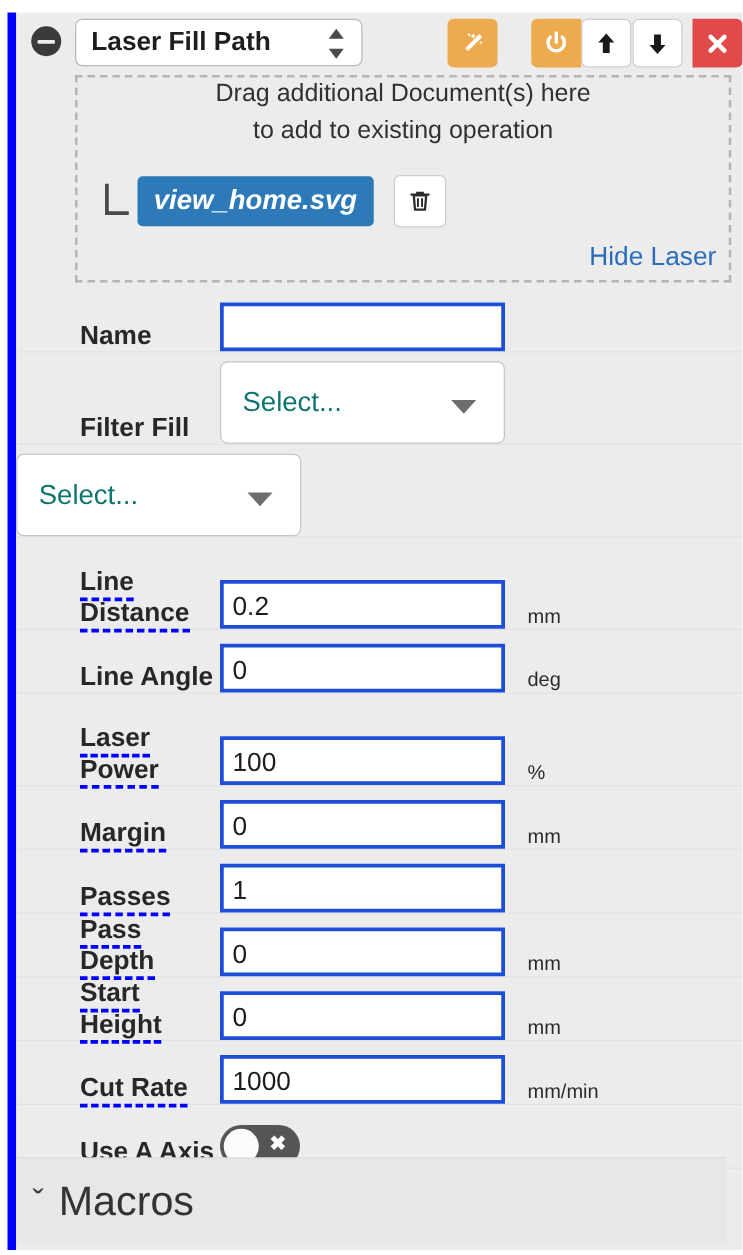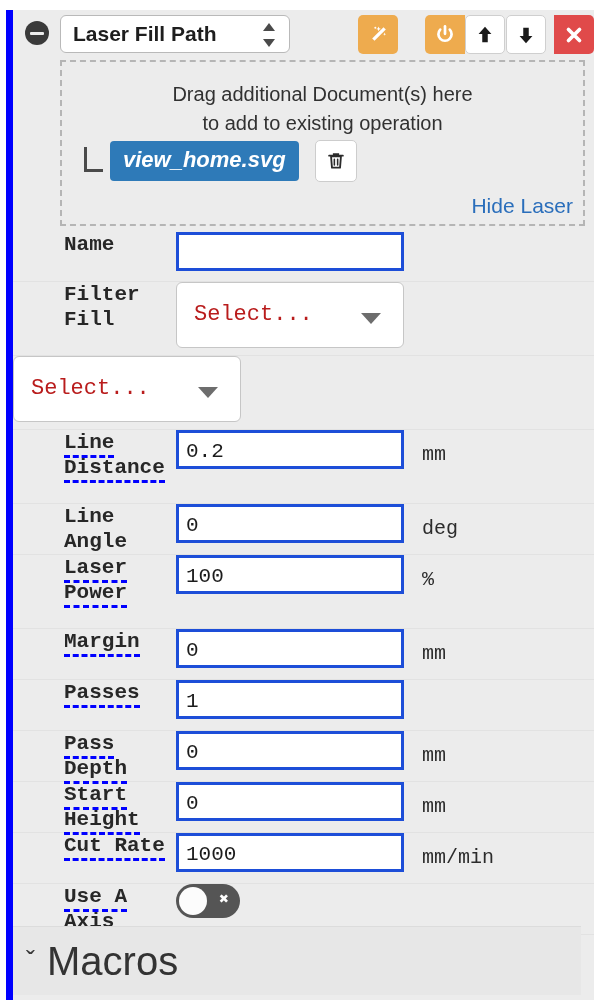--- a/index.html
+++ b/index.html
@@ -101,21 +101,21 @@
     left: 47px; top: 50px;
     width: 525px; height: 166px;
     border: 2px dashed #b5b5b5;
     box-sizing: border-box;
     background: #ececec;
   }
   .docs-line {
     text-align: center;
     font-size: 20px;
     color: #313131;
-    margin-top: 21px;
+    margin-top: 2px;
   }
   .docs-line.second { margin-top: 6px; }
   .doc-row {
     position: absolute;
     left: 22px; top: 78px;
     display: flex; align-items: center;
   }
   .tree-elbow {
     width: 16px; height: 22px;
     border-left: 3px solid #4a4a4a;
@@ -144,25 +144,24 @@
     position: absolute;
     right: 10px; bottom: 6px;
     color: #2a6ebb;
     font-size: 21px;
   }
 
   
   .form { position: absolute; left: 0; top: 222px; width: 581px; }
   .row {
     position: relative;
-    display: flex; align-items: flex-start;
+    display: flex; align-items: flex-end;
     border-bottom: 1px solid #e2e2e2;
     min-height: 50px;
     padding: 0;
-    font-family: Liberation Mono, monospace;
   }
   .row .label {
     width: 163px;
     box-sizing: border-box;
     padding-left: 51px;
     padding-right: 4px;
     font-size: 21px;
     font-weight: bold;
     color: #272727;
     line-height: 25px;
@@ -186,35 +185,35 @@
     overflow: hidden;
   }
   .select-input {
     position: relative;
     width: 228px; height: 66px;
     background: #ffffff;
     border: 1px solid #c6c6c6;
     border-radius: 6px;
     box-sizing: border-box;
     font-size: 22px;
-    color: #b91c1c;
+    color: #0f766e;
     line-height: 64px;
     padding-left: 17px;
   }
   .select-caret {
     position: absolute;
     right: 22px; top: 30px;
     width: 0; height: 0;
     border-left: 10px solid transparent;
     border-right: 10px solid transparent;
     border-top: 11px solid #6d6d6d;
   }
   .unit {
     padding-left: 17px;
-    font-size: 20px;
+    font-size: 16px;
     color: #2c2c2c;
     white-space: nowrap;
     margin-top: 13px;
   }
   .row.tall { min-height: 73px; }
   .row.name-row { min-height: 49px; }
 
   
   .toggle {
     width: 64px; height: 34px;
@@ -245,21 +244,21 @@
     width: 568px; height: 68px;
     background: #e7e7e7;
     border-top: 1px solid #dcdcdc;
     display: flex; align-items: center;
   }
   .macros .chev {
     margin-left: 13px; margin-right: 12px;
     color: #3a3a3a; font-size: 27px; line-height: 27px;
   }
   .macros .title {
-    font-size: 40px;
+    font-size: 33px;
     color: #333333;
   }
 </style>
 </head>
 <body>
 
 <div id="root">
   <div class="accent-bar"></div>
 
   <div class="panel">

